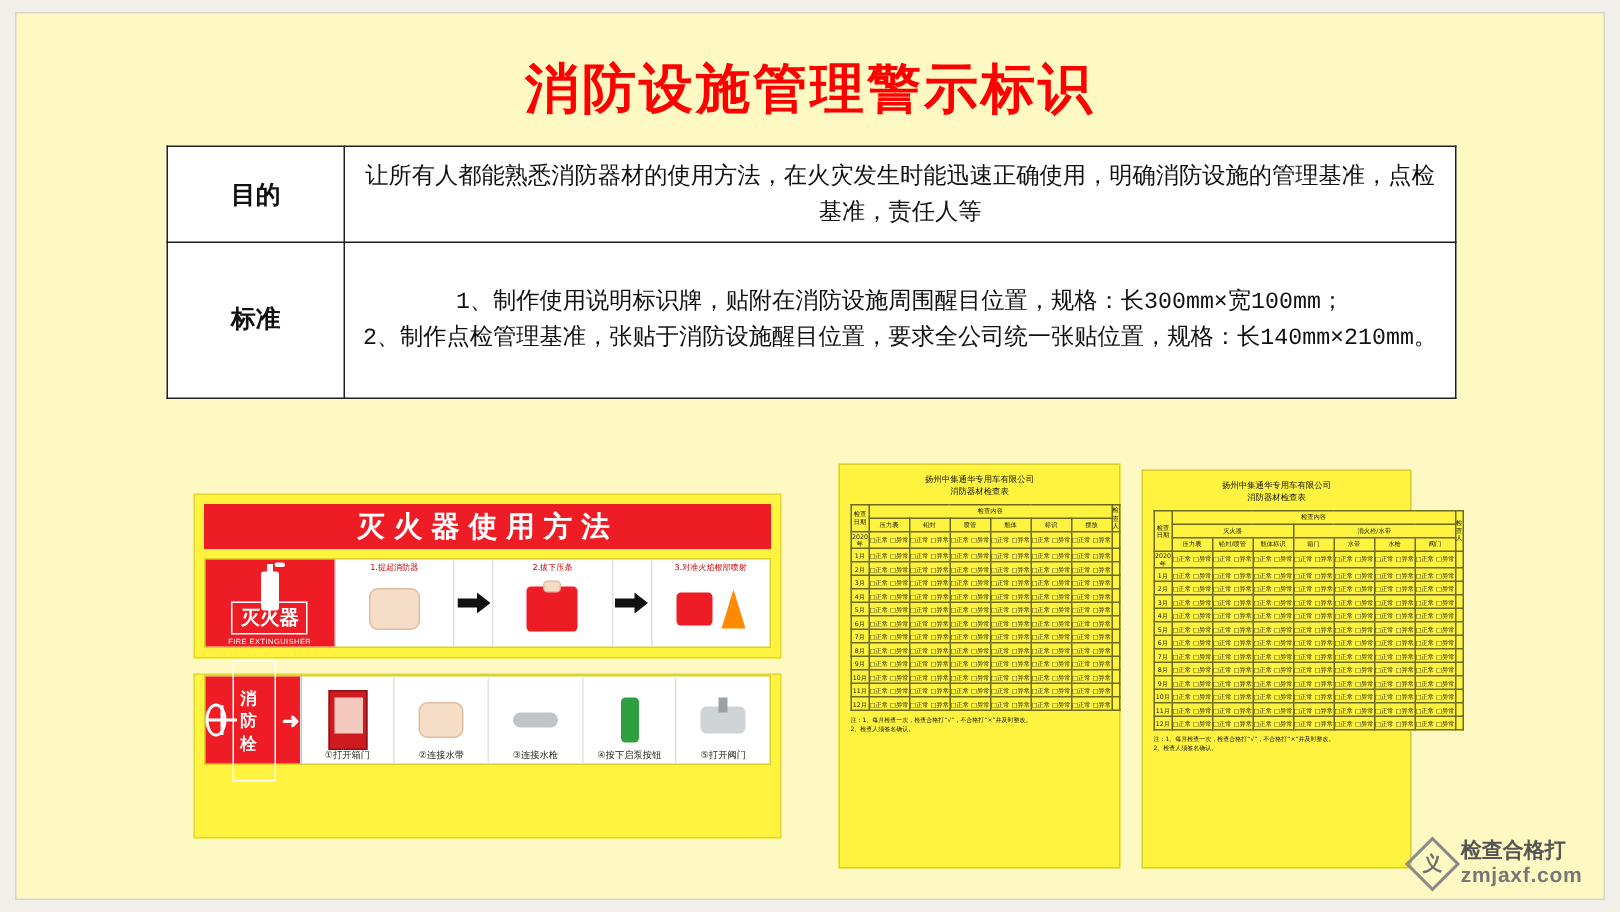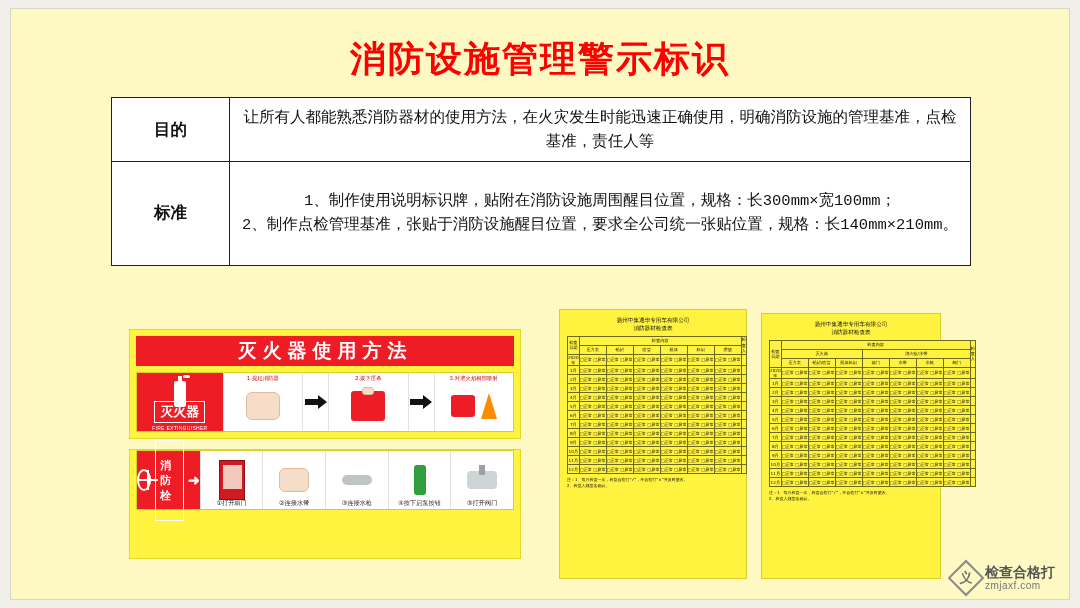--- a/index.html
+++ b/index.html
@@ -220,21 +220,21 @@
   }
   .wm .logo span {
     position: absolute; inset: 0;
     transform: rotate(-45deg);
     display: flex; align-items: center; justify-content: center;
     font-size: 13px; color: #6f6f6f; font-weight: bold;
   }
   .wm .wtxt { line-height: 1.1; }
   .wm .wtxt b { display: block; font-size: 14px; color: #555; font-weight: bold;
     font-family: "DejaVu Sans","Liberation Sans",sans-serif;}
-  .wm .wtxt i { display: block; font-size: 10px; color: #777; font-style: normal; letter-spacing:.5px;}
+  .wm .wtxt i { display: block; font-size: 14px; color: #777; font-style: normal; letter-spacing:.5px;font-weight:bold;}
 </style>
 </head>
 <body>
 
 <div class="slide">
 
   <div class="title">消防设施管理警示标识</div>
 
   <table class="tbl">
     <tbody>

